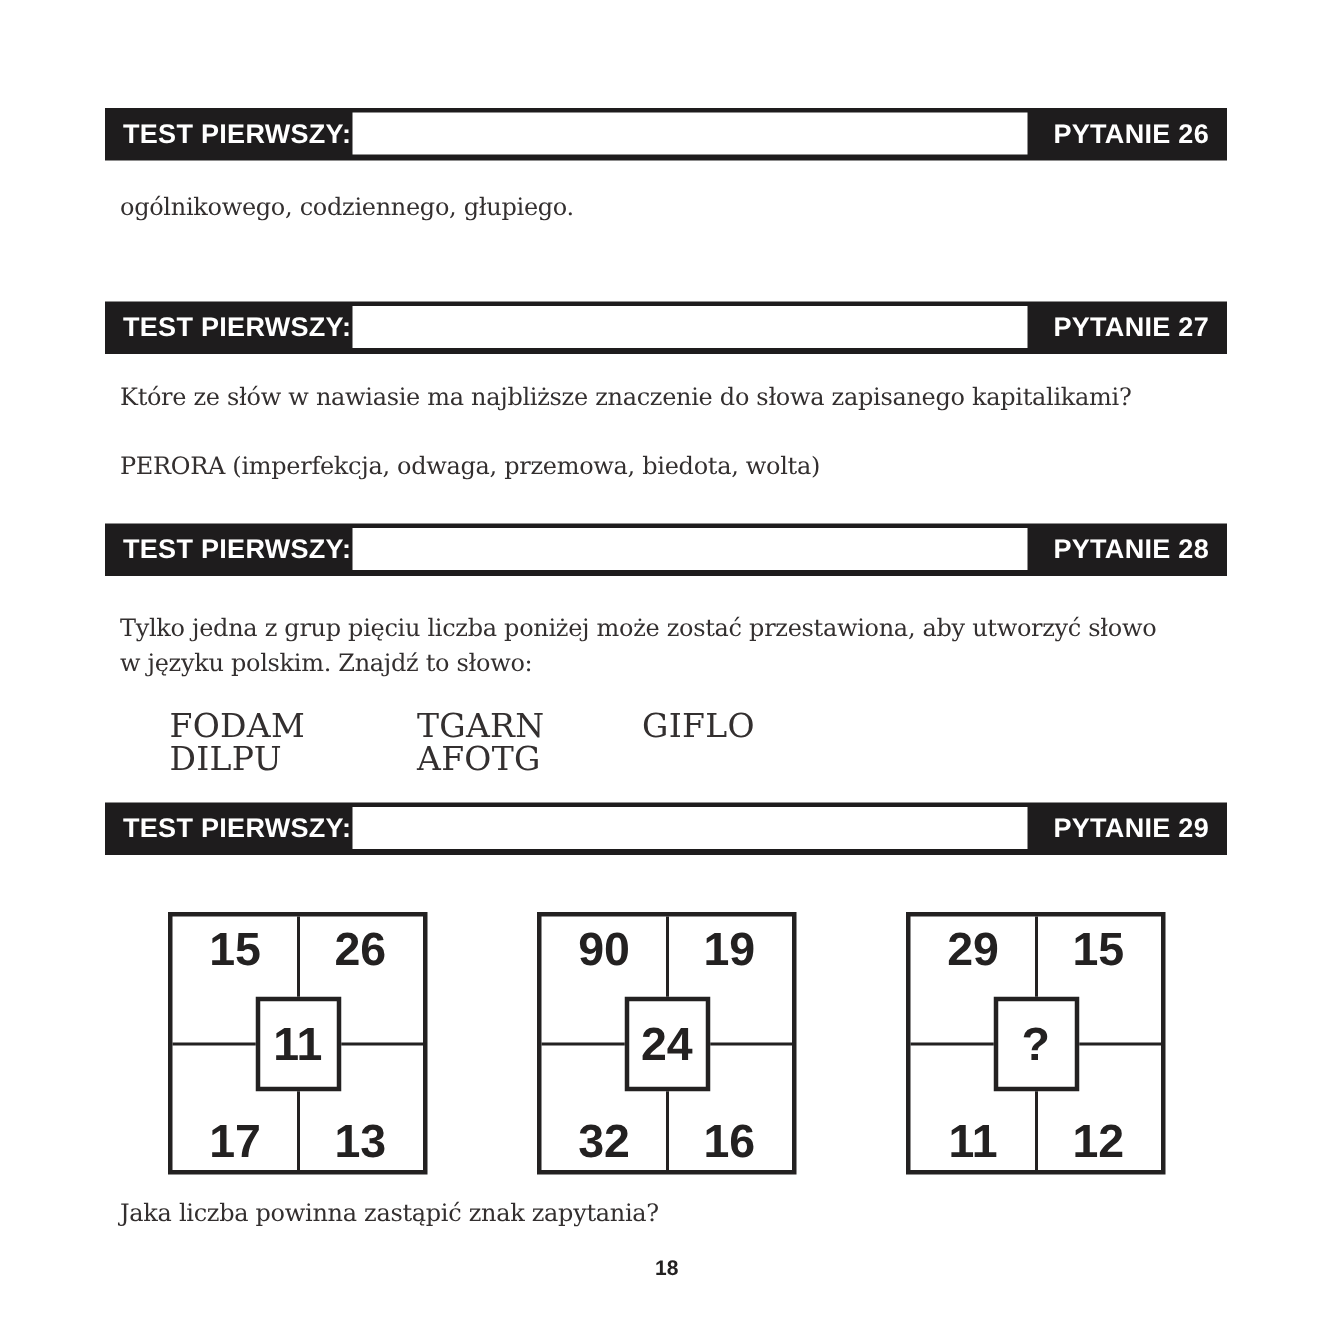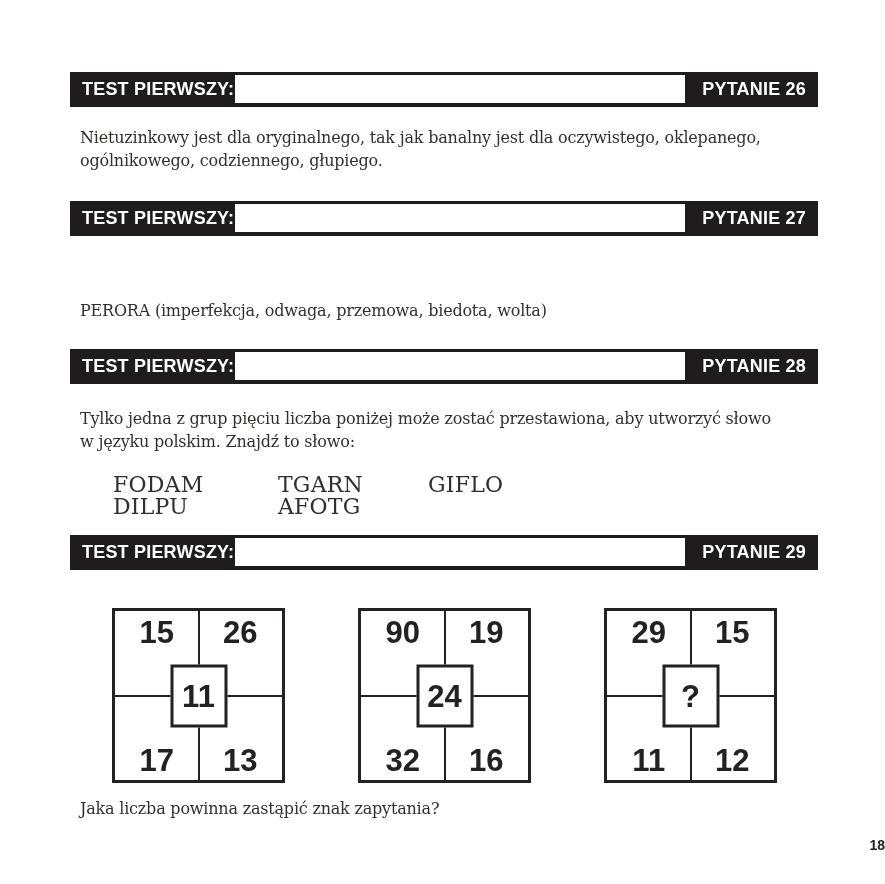--- a/index.html
+++ b/index.html
@@ -93,47 +93,47 @@
     text-align:center;
   }
   .num.tl{left:0;top:6px;}
   .num.tr{right:0;top:6px;}
   .num.bl{left:0;bottom:4px;}
   .num.br{right:0;bottom:4px;}
   
   .page-number{
     position:absolute;
     left:4px;right:0;top:837px;
-    text-align:right;
+    text-align:center;
     font-family:"Liberation Sans", sans-serif;
     font-weight:bold;
     font-size:14px;
     color:#232121;
   }
 </style>
 </head>
 <body>
 
 <div class="page">
 
   <div class="bar" style="top:72px">
     <span class="bar-label">TEST PIERWSZY:</span>
     <div class="answer-box"></div>
     <span class="bar-badge">PYTANIE 26</span>
   </div>
   <div class="bodytext" style="top:126px;width:720px">
-    <div>Nietuzinkowy jest dla oryginalnego, tak jak banalny jest dla oczywistego, oklepanego,</div>
     <div>ogólnikowego, codziennego, głupiego.</div>
   </div>
 
   <div class="bar" style="top:201px">
     <span class="bar-label">TEST PIERWSZY:</span>
     <div class="answer-box"></div>
     <span class="bar-badge">PYTANIE 27</span>
   </div>
+  <div class="bodytext" style="top:253px;width:740px">Które ze słów w nawiasie ma najbliższe znaczenie do słowa zapisanego kapitalikami?</div>
   <div class="bodytext" style="top:299px;width:740px">PERORA (imperfekcja, odwaga, przemowa, biedota, wolta)</div>
 
   <div class="bar" style="top:349px">
     <span class="bar-label">TEST PIERWSZY:</span>
     <div class="answer-box"></div>
     <span class="bar-badge">PYTANIE 28</span>
   </div>
   <div class="bodytext" style="top:407px;width:720px">
     <div>Tylko jedna z grup pięciu liczba poniżej może zostać przestawiona, aby utworzyć słowo</div>
     <div>w języku polskim. Znajdź to słowo:</div>

